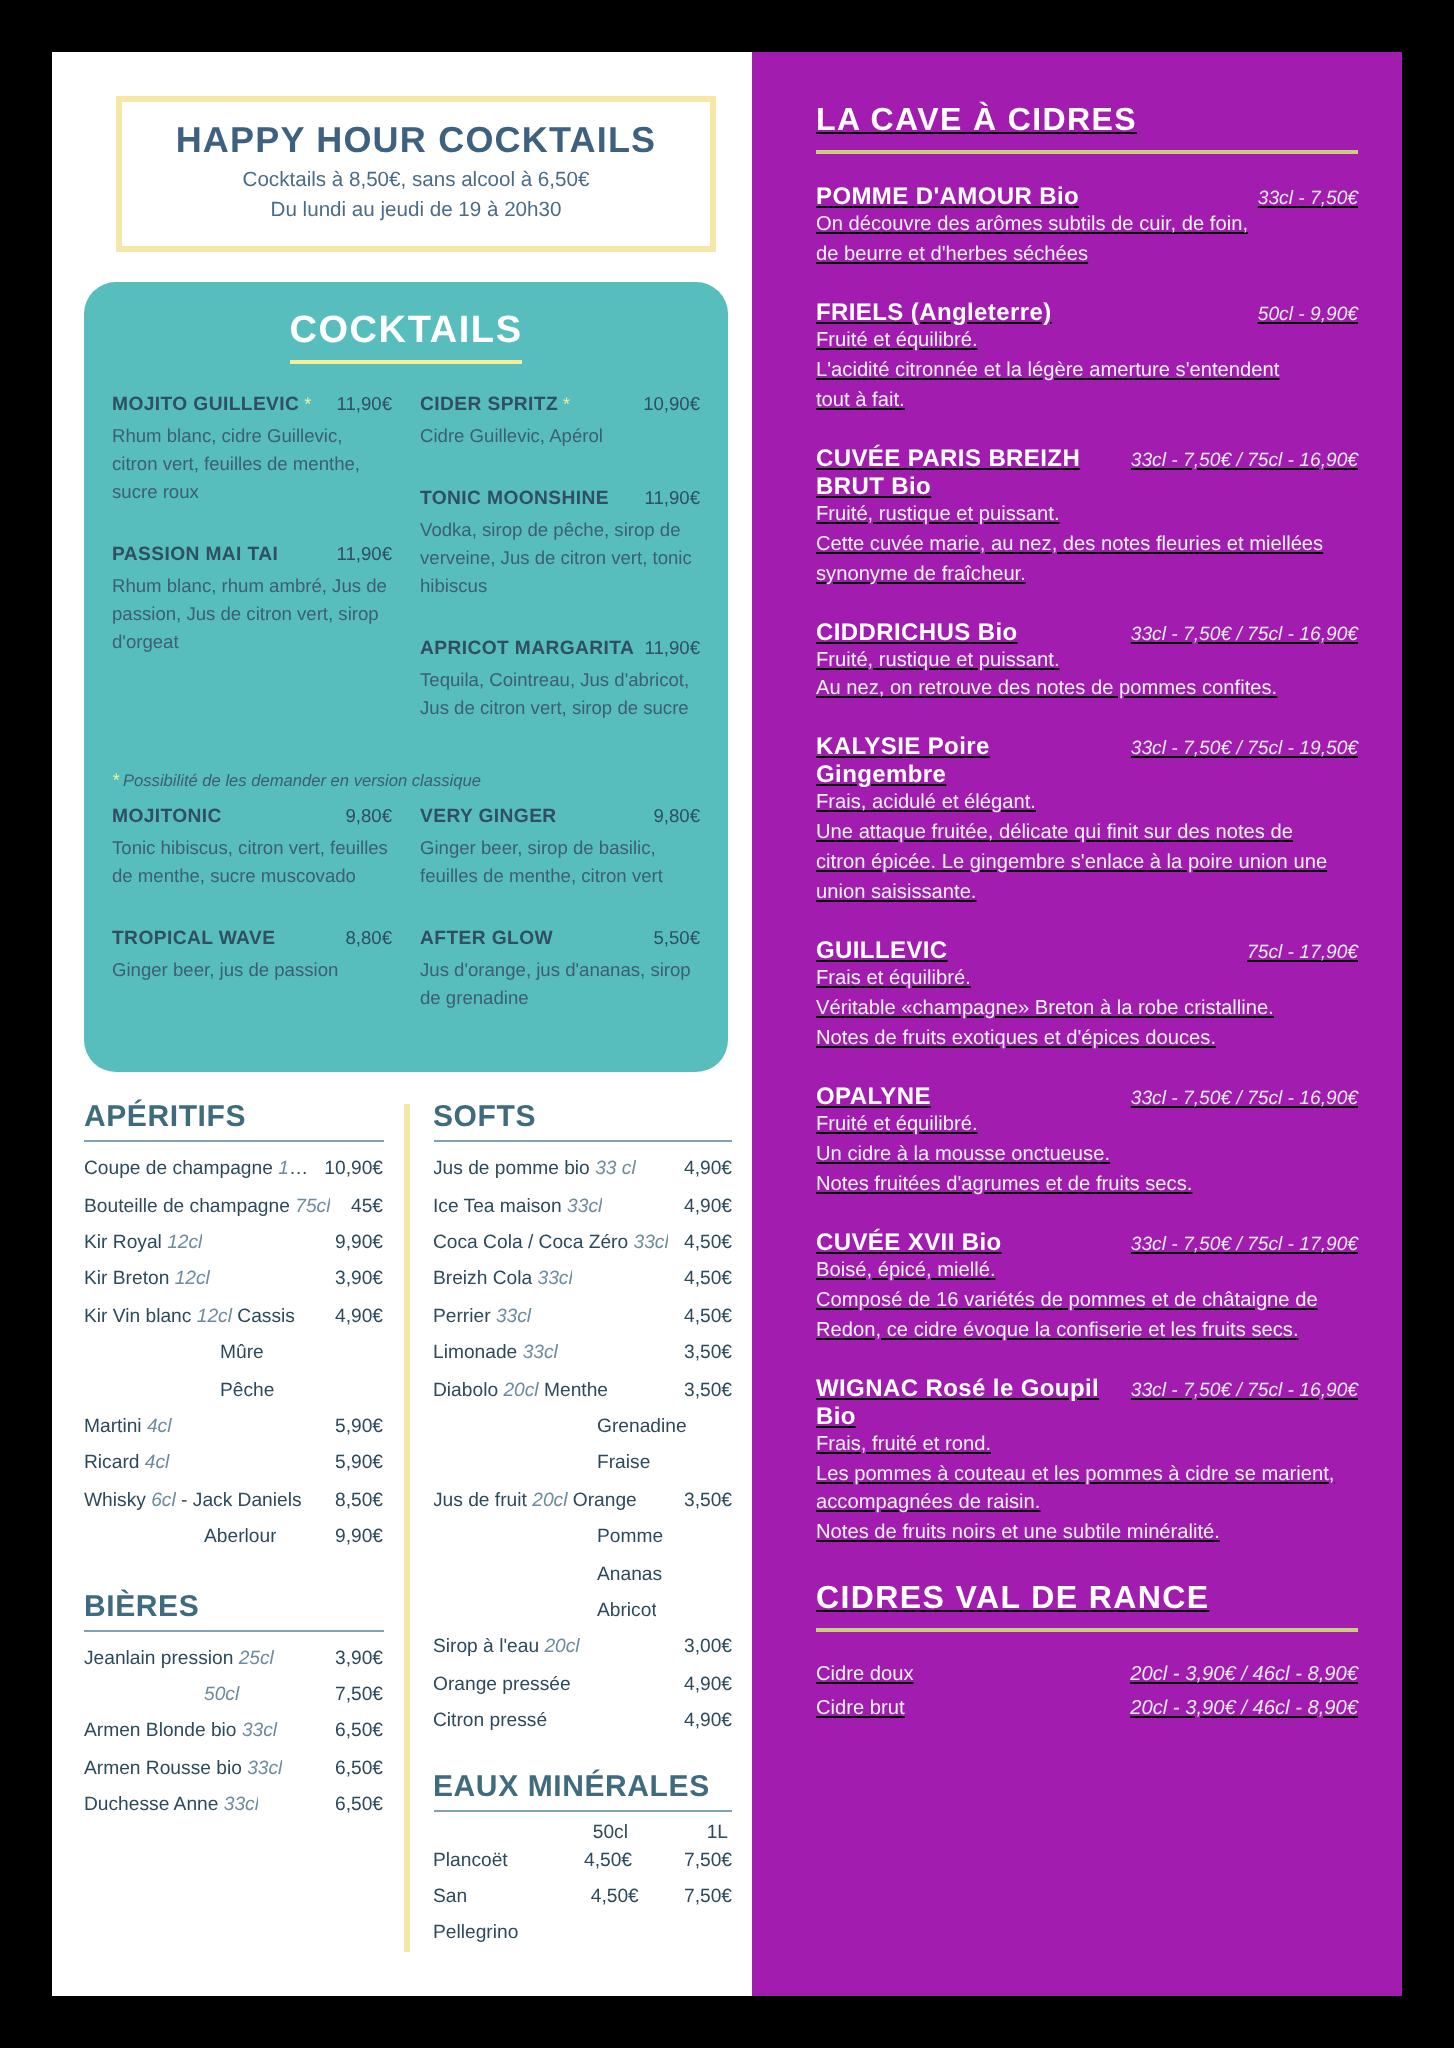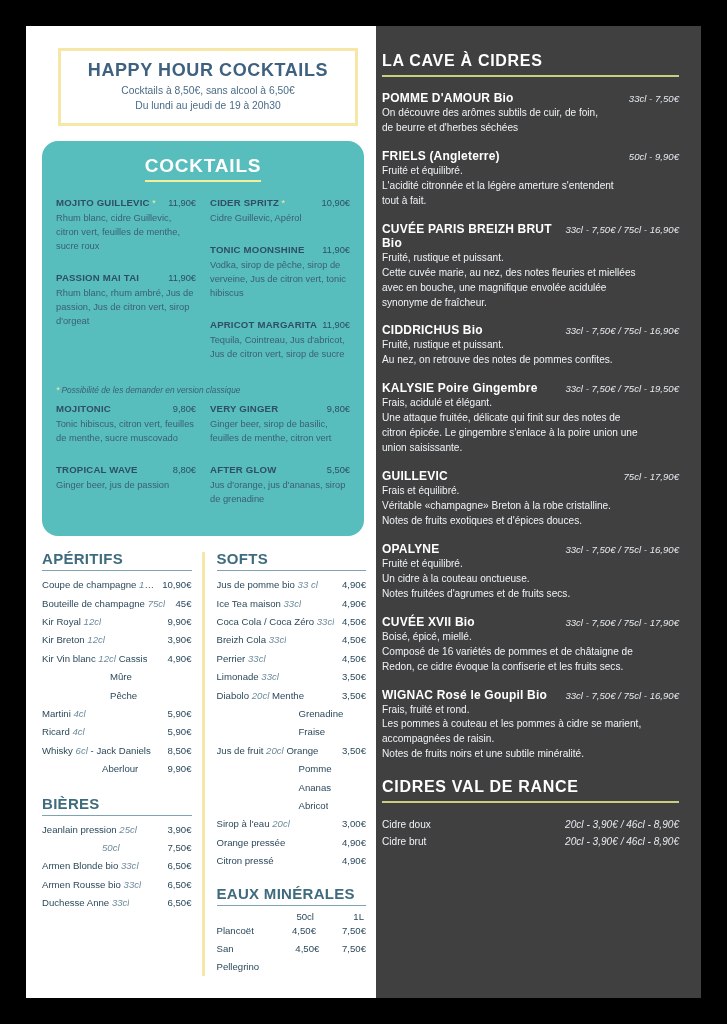--- a/index.html
+++ b/index.html
@@ -27,24 +27,25 @@
   
   .left {
     width: 350px;
     flex: 0 0 350px;
     background: #ffffff;
     position: relative;
   }
   
   .right {
     flex: 1 1 auto;
-    background: #404040;
+    background: #a21caf;
     position: relative;
-    padding: 26px 22px 0 6px;
+    padding: 26px 22px 0 32px;
     box-sizing: border-box;
+    text-decoration: underline;
   }
 
   
   .hh-box {
     margin: 22px 18px 0 32px;
     border: 3px solid #f6e6a8;
     padding: 9px 6px 9px 6px;
     text-align: center;
   }
   .hh-title {
@@ -517,21 +518,20 @@
           </div>
         </div>
         <div class="cd">
           <div class="cd-row">
             <div class="cd-name">CUVÉE PARIS BREIZH BRUT Bio</div>
             <div class="cd-price">33cl - 7,50€ / 75cl - 16,90€</div>
           </div>
           <div class="cd-desc">
             <div>Fruité, rustique et puissant.</div>
             <div>Cette cuvée marie, au nez, des notes fleuries et miellées</div>
-            <div>avec en bouche, une magnifique envolée acidulée</div>
             <div> synonyme de fraîcheur.</div>
           </div>
         </div>
         <div class="cd">
           <div class="cd-row">
             <div class="cd-name">CIDDRICHUS Bio</div>
             <div class="cd-price">33cl - 7,50€ / 75cl - 16,90€</div>
           </div>
           <div class="cd-desc">
             <div>Fruité, rustique et puissant.</div>
@@ -561,21 +561,21 @@
             <div>Notes de fruits exotiques et d'épices douces.</div>
           </div>
         </div>
         <div class="cd">
           <div class="cd-row">
             <div class="cd-name">OPALYNE</div>
             <div class="cd-price">33cl - 7,50€ / 75cl - 16,90€</div>
           </div>
           <div class="cd-desc">
             <div>Fruité et équilibré.</div>
-            <div>Un cidre à la couteau onctueuse.</div>
+            <div>Un cidre à la mousse onctueuse.</div>
             <div>Notes fruitées d'agrumes et de fruits secs.</div>
           </div>
         </div>
         <div class="cd">
           <div class="cd-row">
             <div class="cd-name">CUVÉE XVII Bio</div>
             <div class="cd-price">33cl - 7,50€ / 75cl - 17,90€</div>
           </div>
           <div class="cd-desc">
             <div>Boisé, épicé, miellé.</div>

